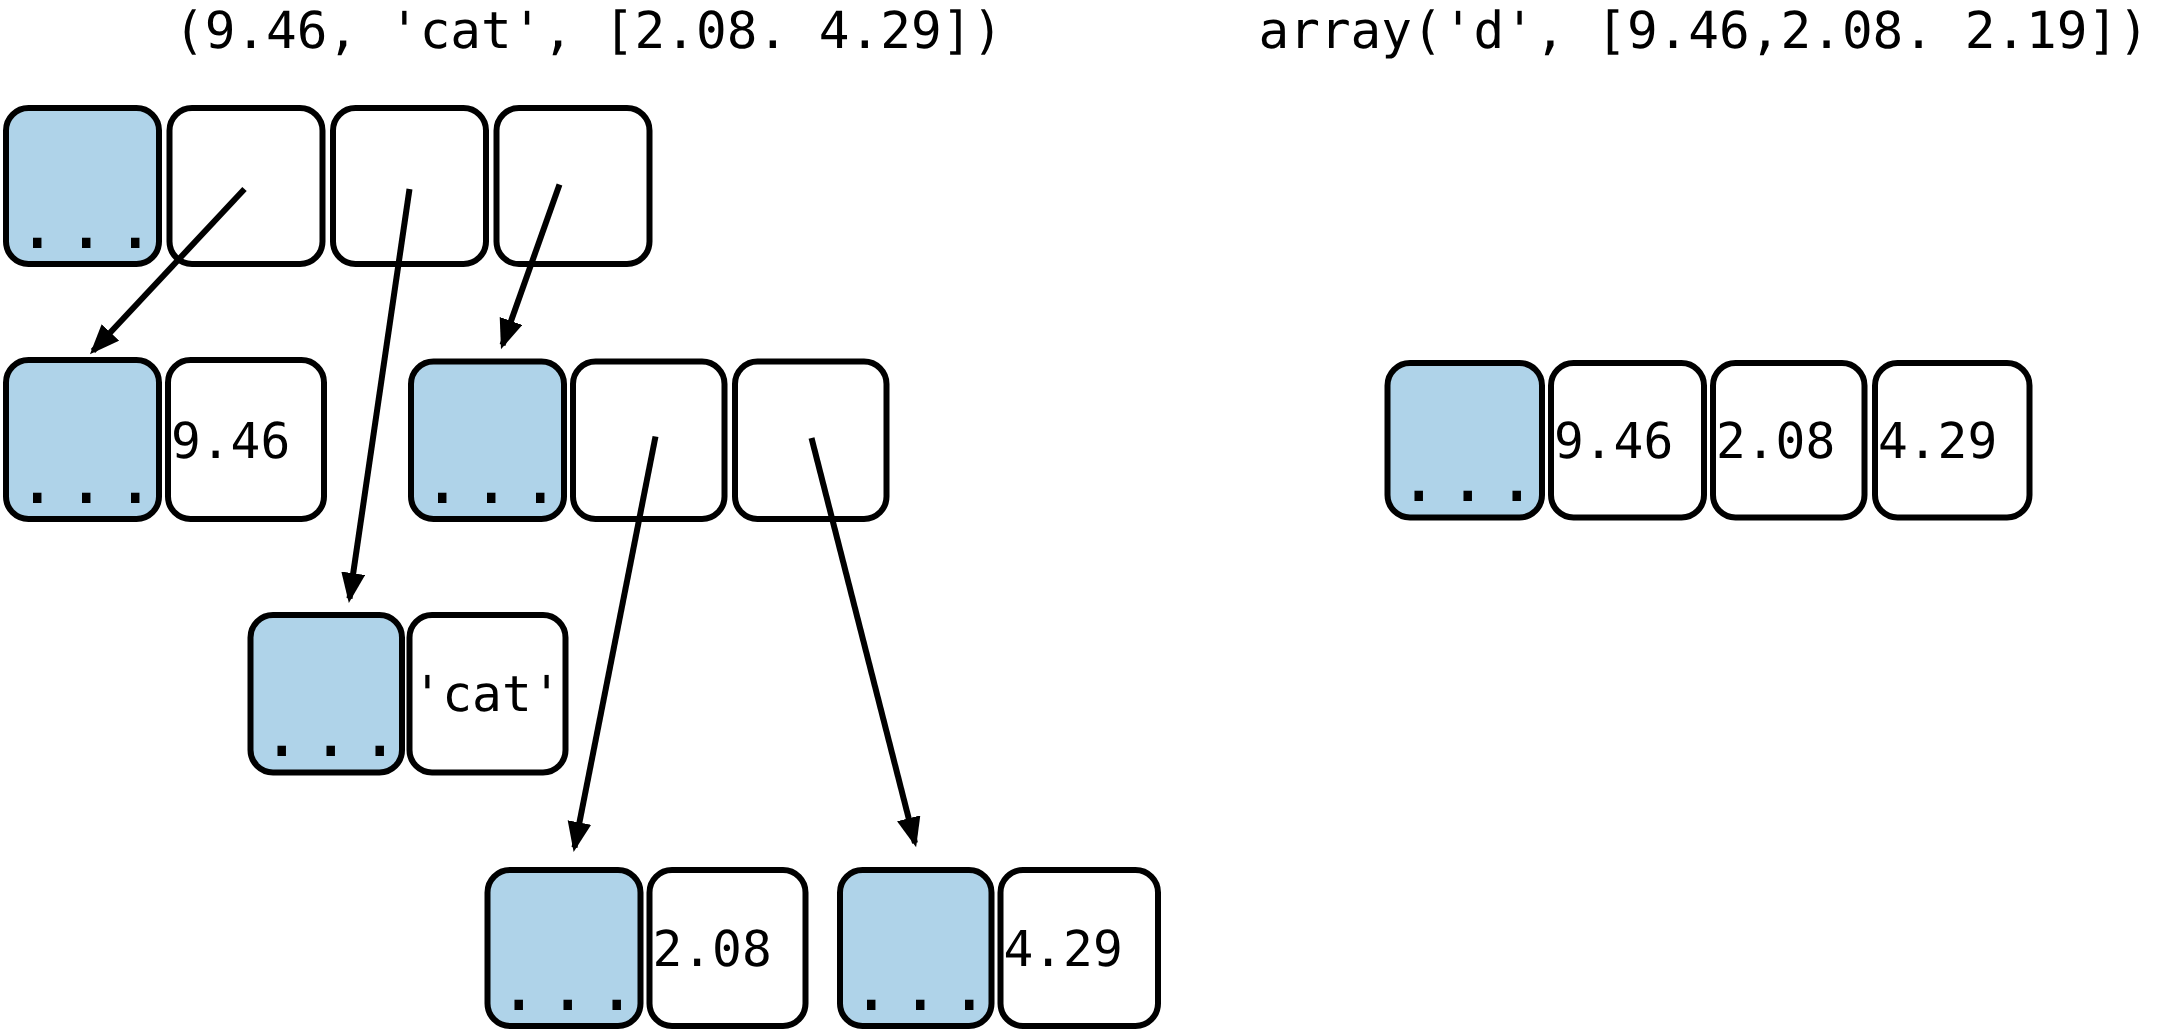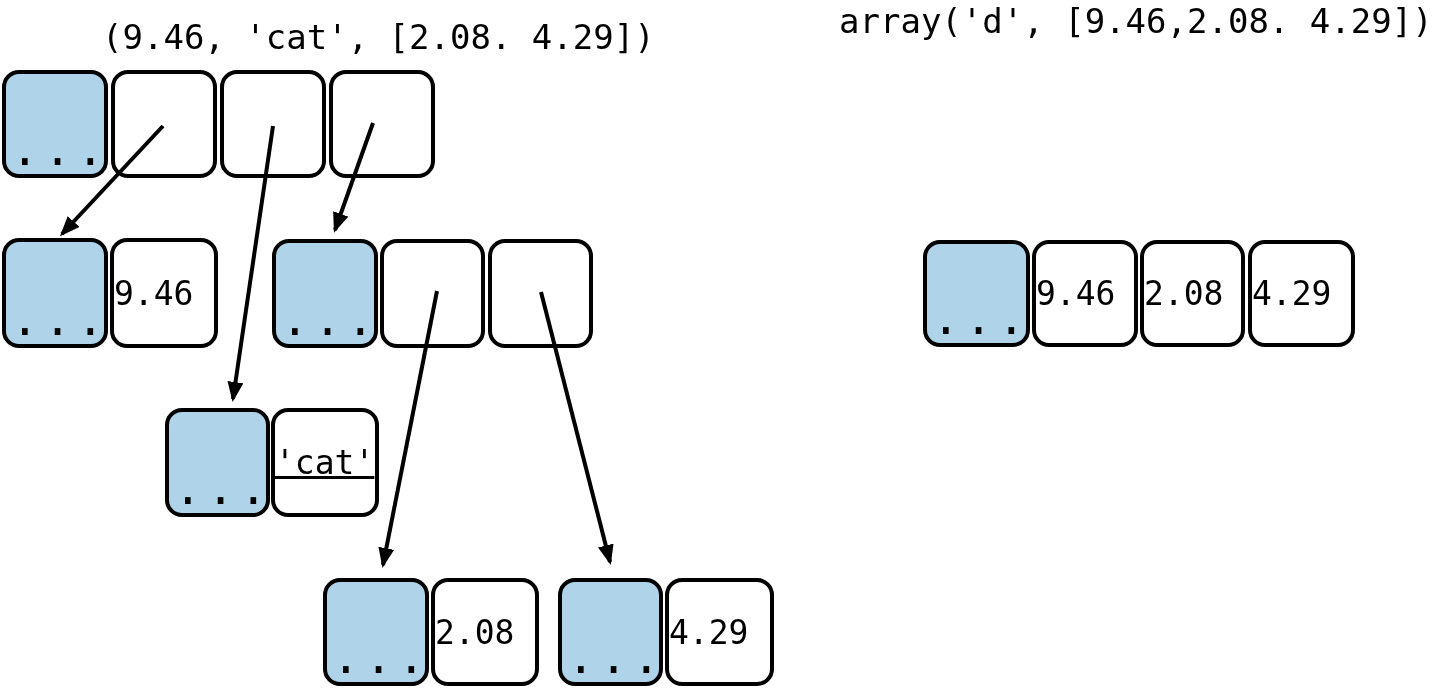--- a/index.html
+++ b/index.html
@@ -62,22 +62,22 @@
     pointer-events: none;
   }
   svg.arrows line { stroke: var(--arrow); stroke-width: 4; }
   svg.arrows path { fill: var(--arrow); }
 </style>
 </head>
 <body>
 
 <div class="canvas">
 
-  <div class="title" style="left:102px;margin-top:16px;">(9.46, 'cat', [2.08. 4.29])</div>
-  <div class="title" style="left:839px;">array('d', [9.46,2.08. 4.29])</div>
+  <div class="title" style="left:116px;">(9.46, 'cat', [2.08. 4.29])</div>
+  <div class="title" style="left:839px;">array('d', [9.46,2.08. 2.19])</div>
 
   <div class="box hdr" style="left:2px;top:70px;width:106px;height:108px;">
     <span class="dots">...</span>
   </div>
   <div class="box" style="left:111px;top:70px;width:106px;height:108px;"></div>
   <div class="box" style="left:220px;top:70px;width:106px;height:108px;"></div>
   <div class="box" style="left:329px;top:70px;width:106px;height:108px;"></div>
 
   <div class="box hdr" style="left:2px;top:238px;width:106px;height:110px;">
     <span class="dots">...</span>
@@ -101,21 +101,21 @@
   <div class="box val" style="left:1140px;top:240px;width:105px;height:107px;">
     <span>2.08</span>
   </div>
   <div class="box val" style="left:1248px;top:240px;width:107px;height:107px;">
     <span>4.29</span>
   </div>
 
   <div class="box hdr" style="left:165px;top:408px;width:105px;height:109px;">
     <span class="dots">...</span>
   </div>
-  <div class="box val" style="left:271px;top:408px;width:108px;height:109px;text-decoration:underline;">
+  <div class="box val" style="left:271px;top:408px;width:108px;height:109px;">
     <span>'cat'</span>
   </div>
 
   <div class="box hdr" style="left:323px;top:578px;width:106px;height:108px;">
     <span class="dots">...</span>
   </div>
   <div class="box val" style="left:431px;top:578px;width:108px;height:108px;">
     <span>2.08</span>
   </div>
 

